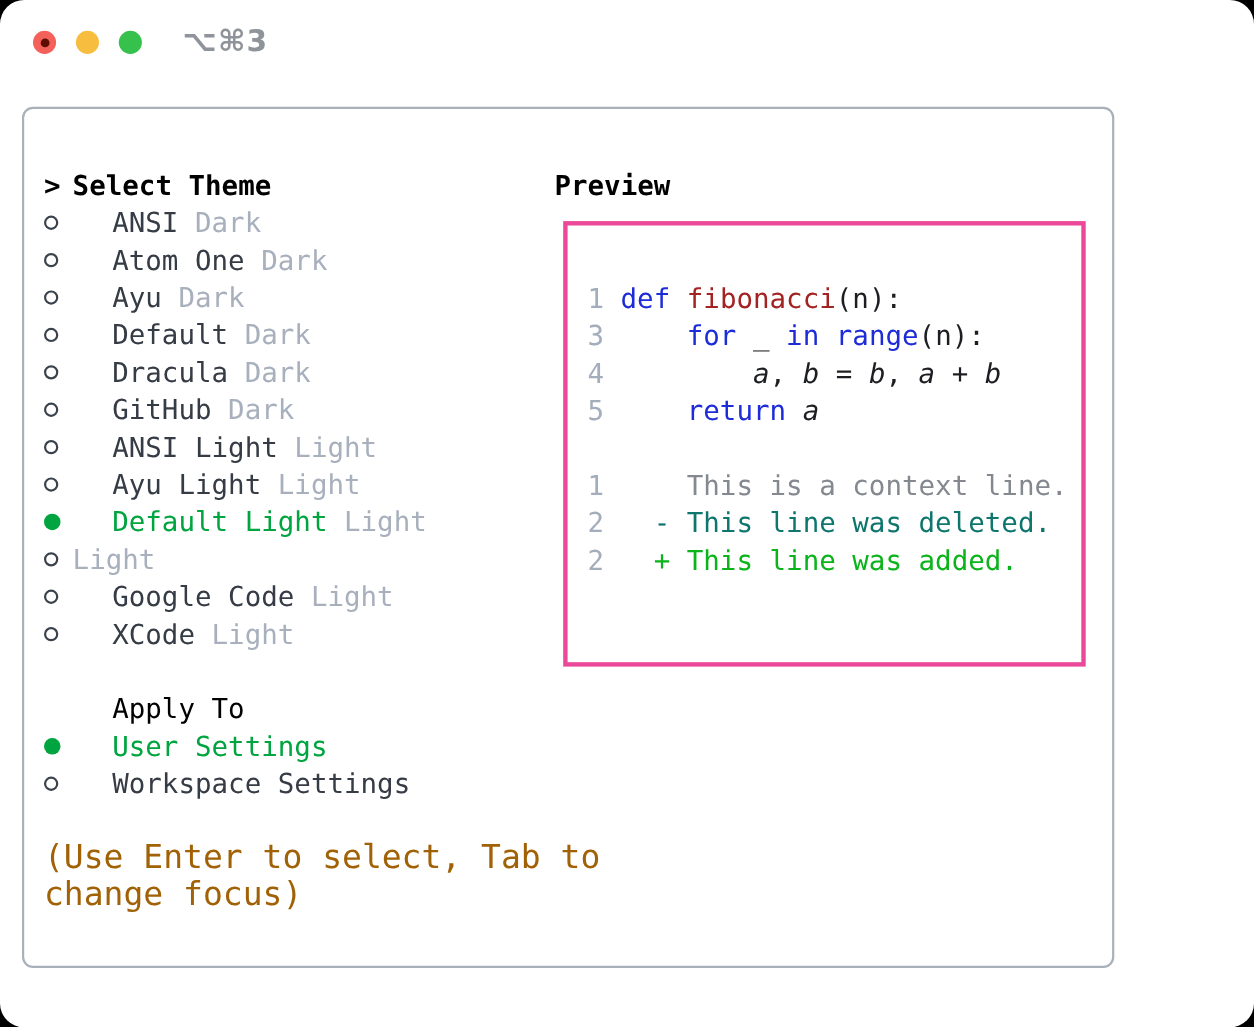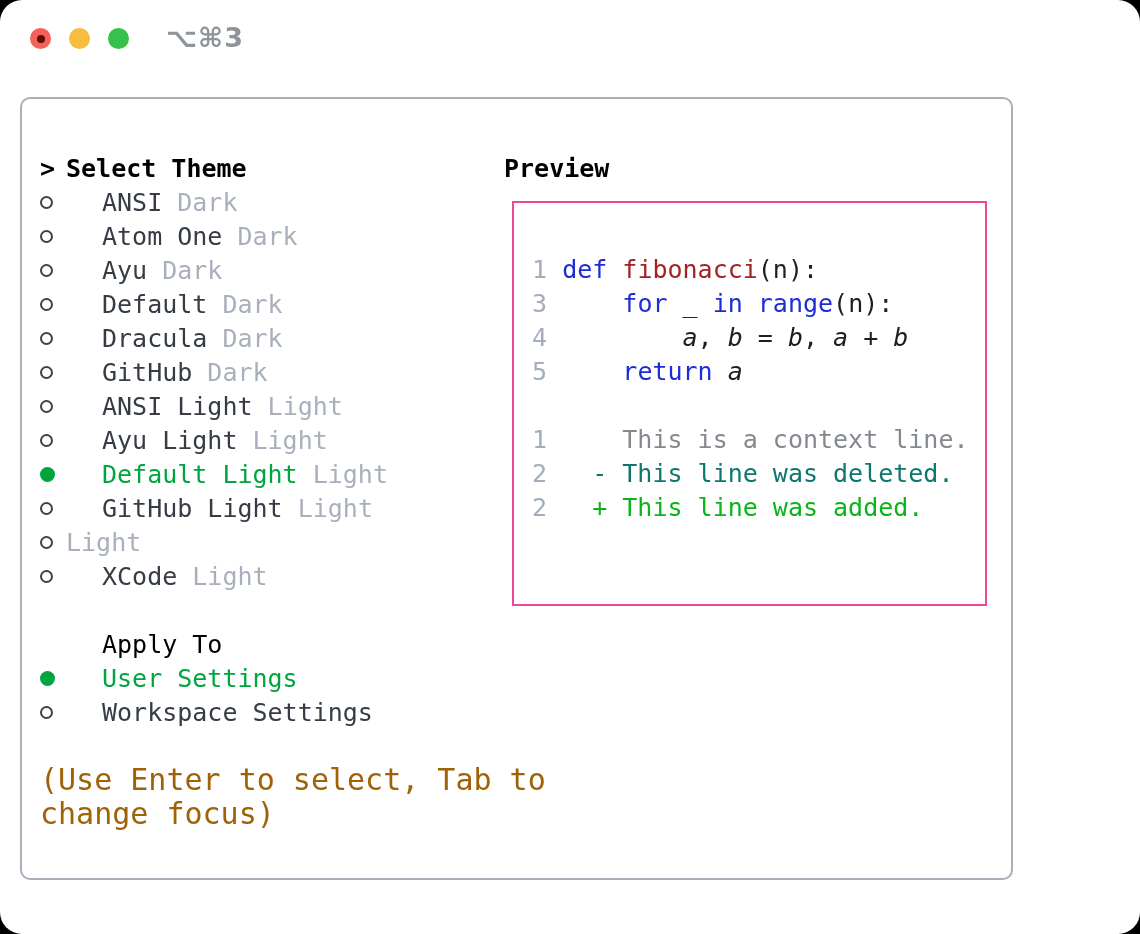--- a/index.html
+++ b/index.html
@@ -35,21 +35,21 @@
   .radio{width:13px;height:13px;border:2px solid #3b424b;border-radius:50%;box-sizing:border-box;}
   .radio.sel{width:15px;height:15px;border:none;background:#00a53f;}
   .item-label{color:#363c45;margin-left:36px;}
   .item-label.sel{color:#00a53f;}
   .item-variant{color:#a8b0bd;}
   .hint{color:#a16207;font-size:30px;line-height:34px;white-space:pre;}
   
   .preview-title{position:absolute;left:482px;top:52px;}
   .preview-box{
     position:absolute;left:490px;top:102px;width:475px;height:405px;
-    border:2px solid #ec4899;box-sizing:border-box;background:#fff;
+    border:4px solid #ec4899;box-sizing:border-box;background:#fff;
     padding:50px 0 0 18px;overflow:hidden;
   }
   .code-line{height:34px;font-size:25px;line-height:34px;white-space:pre;}
   .lnum{color:#a4adbb;}
   .tk-kw{color:#1e2cd8;}
   .tk-fn{color:#a32222;}
   .tk-pl{color:#1c1e22;}
   .tk-var{color:#1c1e22;font-style:italic;}
   .tk-ctx{color:#84898f;}
   .tk-del{color:#0f766e;}
@@ -80,22 +80,22 @@
       <div id="theme-list">
           <div class="row"><span class="cell-bullet"><span class="radio"></span></span><span class="item-label">ANSI </span><span class="item-variant">Dark</span></div>
           <div class="row"><span class="cell-bullet"><span class="radio"></span></span><span class="item-label">Atom One </span><span class="item-variant">Dark</span></div>
           <div class="row"><span class="cell-bullet"><span class="radio"></span></span><span class="item-label">Ayu </span><span class="item-variant">Dark</span></div>
           <div class="row"><span class="cell-bullet"><span class="radio"></span></span><span class="item-label">Default </span><span class="item-variant">Dark</span></div>
           <div class="row"><span class="cell-bullet"><span class="radio"></span></span><span class="item-label">Dracula </span><span class="item-variant">Dark</span></div>
           <div class="row"><span class="cell-bullet"><span class="radio"></span></span><span class="item-label">GitHub </span><span class="item-variant">Dark</span></div>
           <div class="row"><span class="cell-bullet"><span class="radio"></span></span><span class="item-label">ANSI Light </span><span class="item-variant">Light</span></div>
           <div class="row"><span class="cell-bullet"><span class="radio"></span></span><span class="item-label">Ayu Light </span><span class="item-variant">Light</span></div>
           <div class="row"><span class="cell-bullet"><span class="radio sel"></span></span><span class="item-label sel">Default Light </span><span class="item-variant">Light</span></div>
-          <div class="row"><span class="cell-bullet"><span class="radio"></span></span><span class="item-label">GitHub Light </span><span class="item-variant">Light</span></div>
           <div class="row"><span class="cell-bullet"><span class="radio"></span></span><span class="item-variant">Light</span></div>
+          <div class="row"><span class="cell-bullet"><span class="radio"></span></span><span class="item-label">Google Code </span><span class="item-variant">Light</span></div>
           <div class="row"><span class="cell-bullet"><span class="radio"></span></span><span class="item-label">XCode </span><span class="item-variant">Light</span></div>
         </div>
 
       <div class="spacer"></div>
 
       <div class="row">
         <span class="cell-bullet"></span>
         <span class="item-label" style="color:#000;">Apply To</span>
       </div>
 

